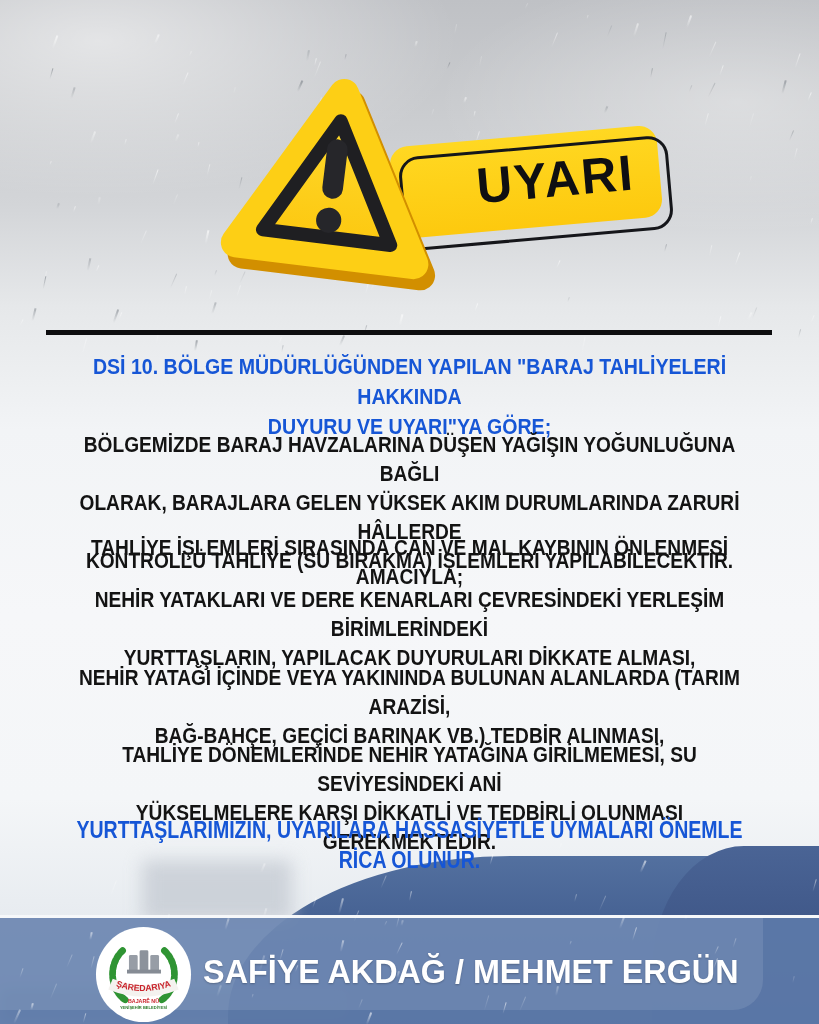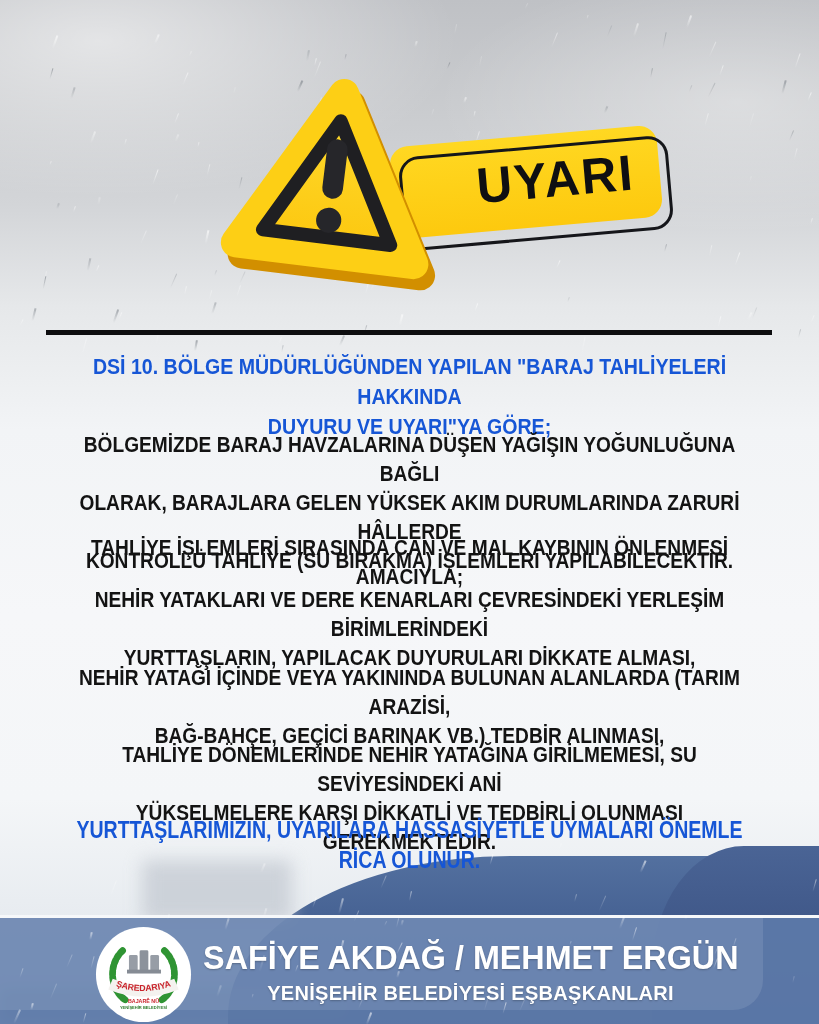--- a/index.html
+++ b/index.html
@@ -296,15 +296,14 @@
     <path id="ribbonArc" d="M16 60 Q50 74 84 60" fill="none"></path>
     <path d="M16 60 Q50 74 84 60" fill="none" stroke="#f4f2ef" stroke-width="12"></path>
     <text font-size="9" font-weight="bold" fill="#c9232b" font-family="Liberation Sans, sans-serif">
       <textPath href="#ribbonArc" startOffset="50%" text-anchor="middle">ŞAREDARIYA</textPath>
     </text>
     <text x="50" y="79" font-size="5.5" font-weight="bold" fill="#c9232b" text-anchor="middle" font-family="Liberation Sans, sans-serif">BAJARÊ NÛ</text>
     <text x="50" y="86" font-size="4.2" font-weight="bold" fill="#2f7d2f" text-anchor="middle" font-family="Liberation Sans, sans-serif">YENİŞEHİR BELEDİYESİ</text>
   </svg>
   <div class="band-content">
     <div class="names">SAFİYE AKDAĞ / MEHMET ERGÜN</div>
-    <div class="subtitle">YENİŞEHİR BELEDİYESİ EŞBAŞKANLARI</div>
   </div>
 </div>
 
 </body></html>

